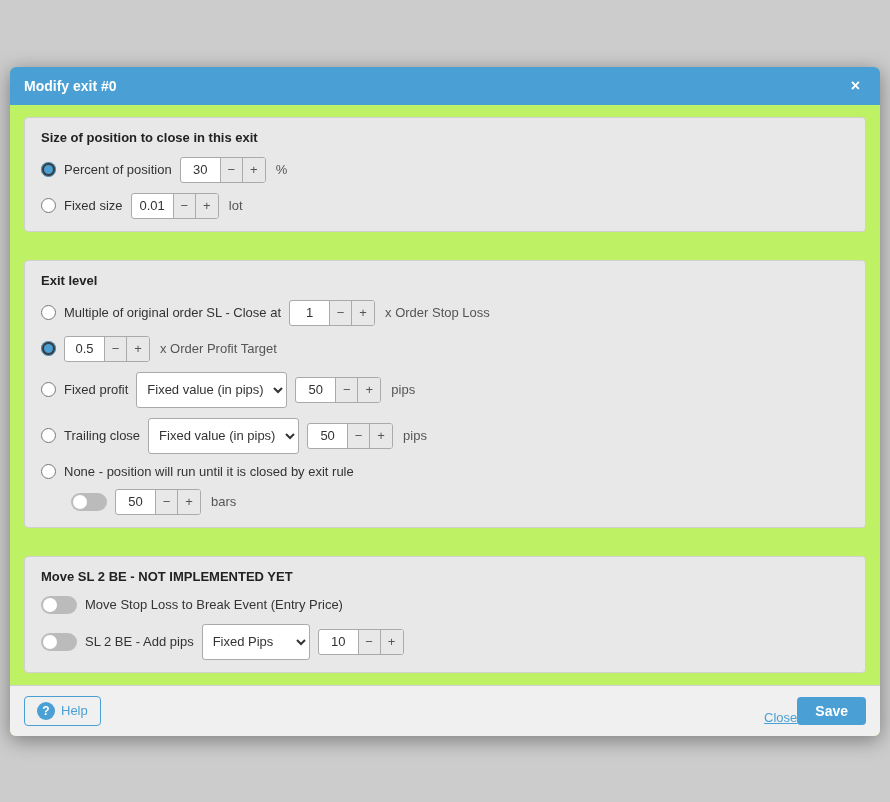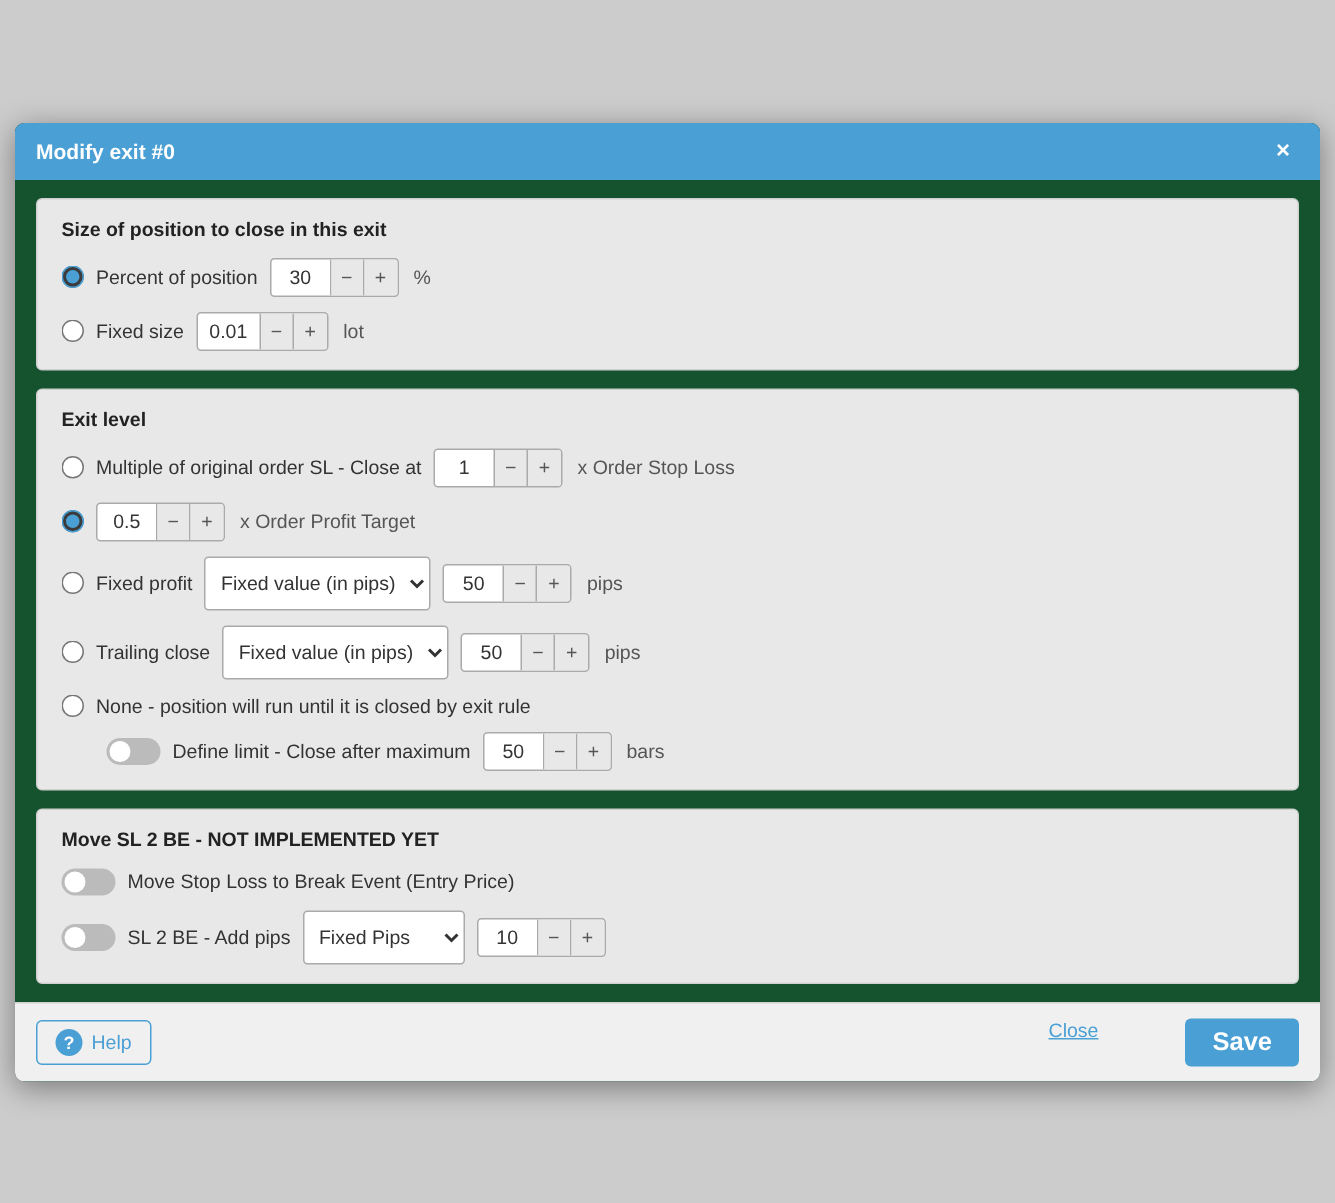--- a/index.html
+++ b/index.html
@@ -9,21 +9,21 @@
       justify-content: center;
       align-items: center;
       min-height: 100vh;
       font-family: Arial, sans-serif;
       font-size: 13px;
       color: #333;
     }
 
     .dialog {
       width: 870px;
-      background: #14532d;
+      background: #bef264;
       border-radius: 6px;
       box-shadow: 0 4px 20px rgba(0,0,0,0.4);
       overflow: hidden;
     }
 
     .title-bar {
       background: #4a9fd4;
       color: white;
       padding: 8px 14px;
       display: flex;
@@ -40,21 +40,21 @@
       color: white;
       background: none;
       border: none;
       padding: 2px 6px;
     }
 
     .dialog-body {
       padding: 12px 14px;
       display: flex;
       flex-direction: column;
-      gap: 12px;
+      gap: 28px;
     }
 
     .section {
       background: #e8e8e8;
       border: 1px solid #d0d0d0;
       border-radius: 4px;
       padding: 12px 16px;
     }
 
     .section-title {
@@ -207,43 +207,41 @@
       display: flex;
       align-items: center;
       justify-content: center;
       color: white;
       font-size: 12px;
       font-weight: bold;
     }
 
     .footer-right {
       display: flex;
-      gap: 10px;
-      align-items: flex-start;
+      align-items: flex-end;
     }
 
     .close-link {
       color: #4a9fd4;
       cursor: pointer;
       text-decoration: underline;
       font-size: 13px;
       background: none;
       border: none;
     }
 
     .save-btn {
       background: #4a9fd4;
       color: white;
       border: none;
       border-radius: 4px;
       padding: 6px 18px;
-      font-size: 17px;
+      font-size: 14px;
       cursor: pointer;
       font-weight: bold;
-      margin-left: 48px;
     }
   </style>
 </head>
 <body>
 
 <div class="dialog">
 
   <div class="title-bar">
     <span>Modify exit #0</span>
     <button class="title-bar-close">×</button>
@@ -339,21 +337,20 @@
         <span class="option-label">None - position will run until it is closed by exit rule</span>
       </div>
 
       <div class="sub-row">
         <label class="toggle-switch">
           <input type="checkbox" style="">
           <div class="toggle-track">
             <div class="toggle-thumb"></div>
           </div>
         </label>
-        <span class="option-label">Define limit - Close after maximum</span>
         <div class="number-input-group">
           <span class="number-display">50</span>
           <button class="num-btn minus">−</button>
           <button class="num-btn">+</button>
         </div>
         <span class="unit-label">bars</span>
       </div>
     </div>
 
     <div class="section">

